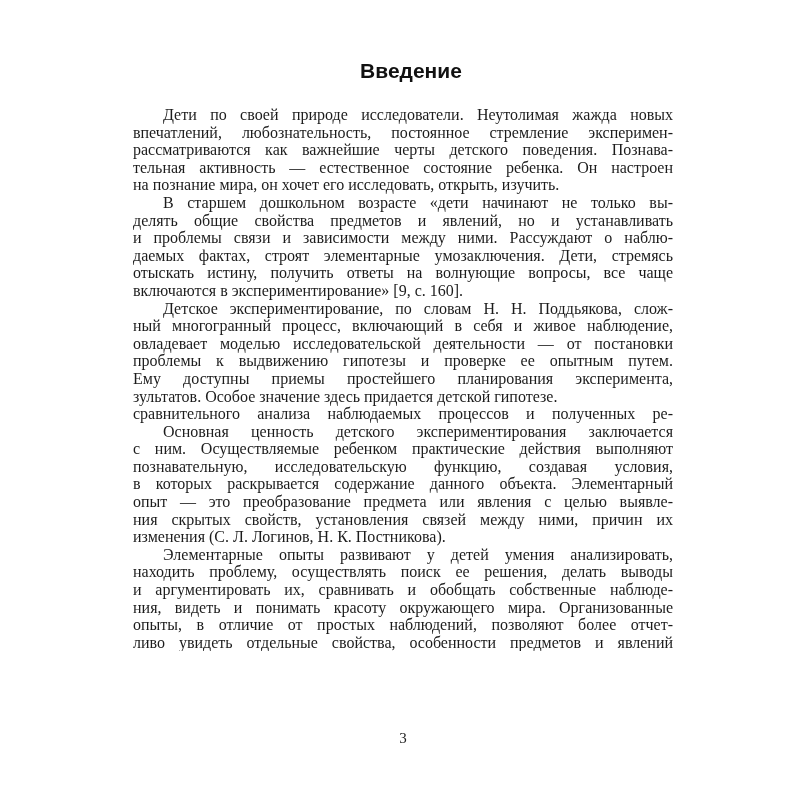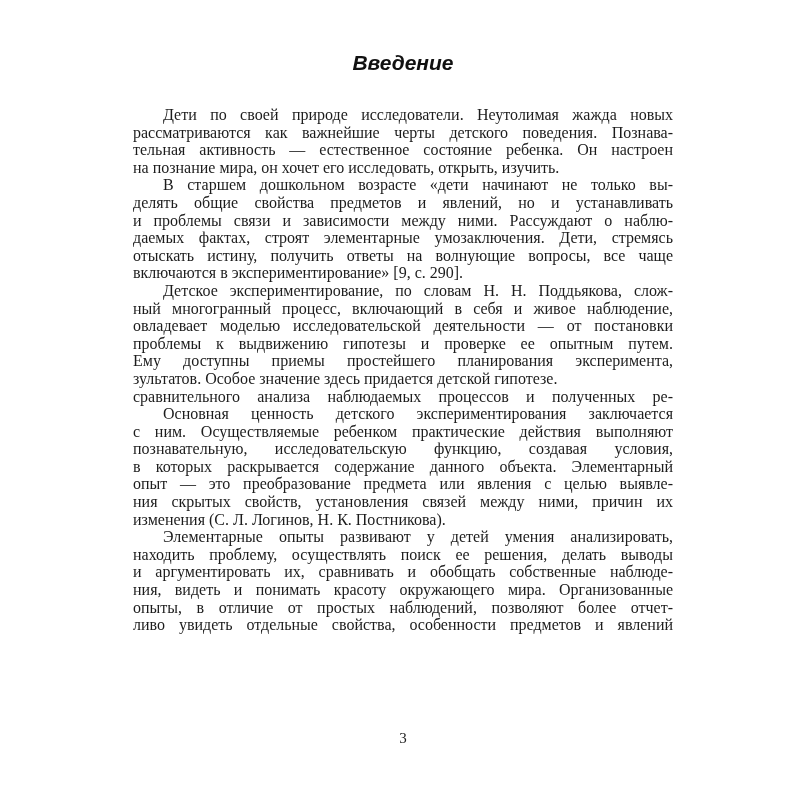--- a/index.html
+++ b/index.html
@@ -14,28 +14,27 @@
     background: #ffffff;
     font-family: "Liberation Serif", serif;
     color: #1c1c1c;
     overflow: hidden;
   }
   .title {
     position: absolute;
     top: 51px;
     left: 133px;
     width: 540px;
-    margin: 0;
+    margin: 8px;
     text-align: center;
     font-family: "Liberation Sans", sans-serif;
     font-weight: 700;
     font-size: 21px;
     line-height: 24px;
     color: #111111;
-    font-style: italic;
   }
   .body-text {
     position: absolute;
     top: 106px;
     left: 133px;
     width: 540px;
     font-size: 16px;
     line-height: 17.6px;
     overflow: hidden;
   }
@@ -60,29 +59,30 @@
     color: #222222;
   }
 </style>
 </head>
 <body>
 
 <div class="page">
   <h1 class="title">Введение</h1>
   <div class="body-text" id="body-text">
       <div class="line indent">Дети по своей природе исследователи. Неутолимая жажда новых</div>
+      <div class="line">впечатлений, любознательность, постоянное стремление эксперимен-</div>
       <div class="line">рассматриваются как важнейшие черты детского поведения. Познава-</div>
       <div class="line">тельная активность — естественное состояние ребенка. Он настроен</div>
       <div class="line flush-last">на познание мира, он хочет его исследовать, открыть, изучить.</div>
       <div class="line indent">В старшем дошкольном возрасте «дети начинают не только вы-</div>
       <div class="line">делять общие свойства предметов и явлений, но и устанавливать</div>
       <div class="line">и проблемы связи и зависимости между ними. Рассуждают о наблю-</div>
       <div class="line">даемых фактах, строят элементарные умозаключения. Дети, стремясь</div>
       <div class="line">отыскать истину, получить ответы на волнующие вопросы, все чаще</div>
-      <div class="line flush-last">включаются в экспериментирование» [9, с. 290].</div>
+      <div class="line flush-last">включаются в экспериментирование» [9, с. 160].</div>
       <div class="line indent">Детское экспериментирование, по словам Н. Н. Поддьякова, слож-</div>
       <div class="line">ный многогранный процесс, включающий в себя и живое наблюдение,</div>
       <div class="line">овладевает моделью исследовательской деятельности — от постановки</div>
       <div class="line">проблемы к выдвижению гипотезы и проверке ее опытным путем.</div>
       <div class="line">Ему доступны приемы простейшего планирования эксперимента,</div>
       <div class="line flush-last">зультатов. Особое значение здесь придается детской гипотезе.</div>
       <div class="line">сравнительного анализа наблюдаемых процессов и полученных ре-</div>
       <div class="line indent">Основная ценность детского экспериментирования заключается</div>
       <div class="line">с ним. Осуществляемые ребенком практические действия выполняют</div>
       <div class="line">познавательную, исследовательскую функцию, создавая условия,</div>

